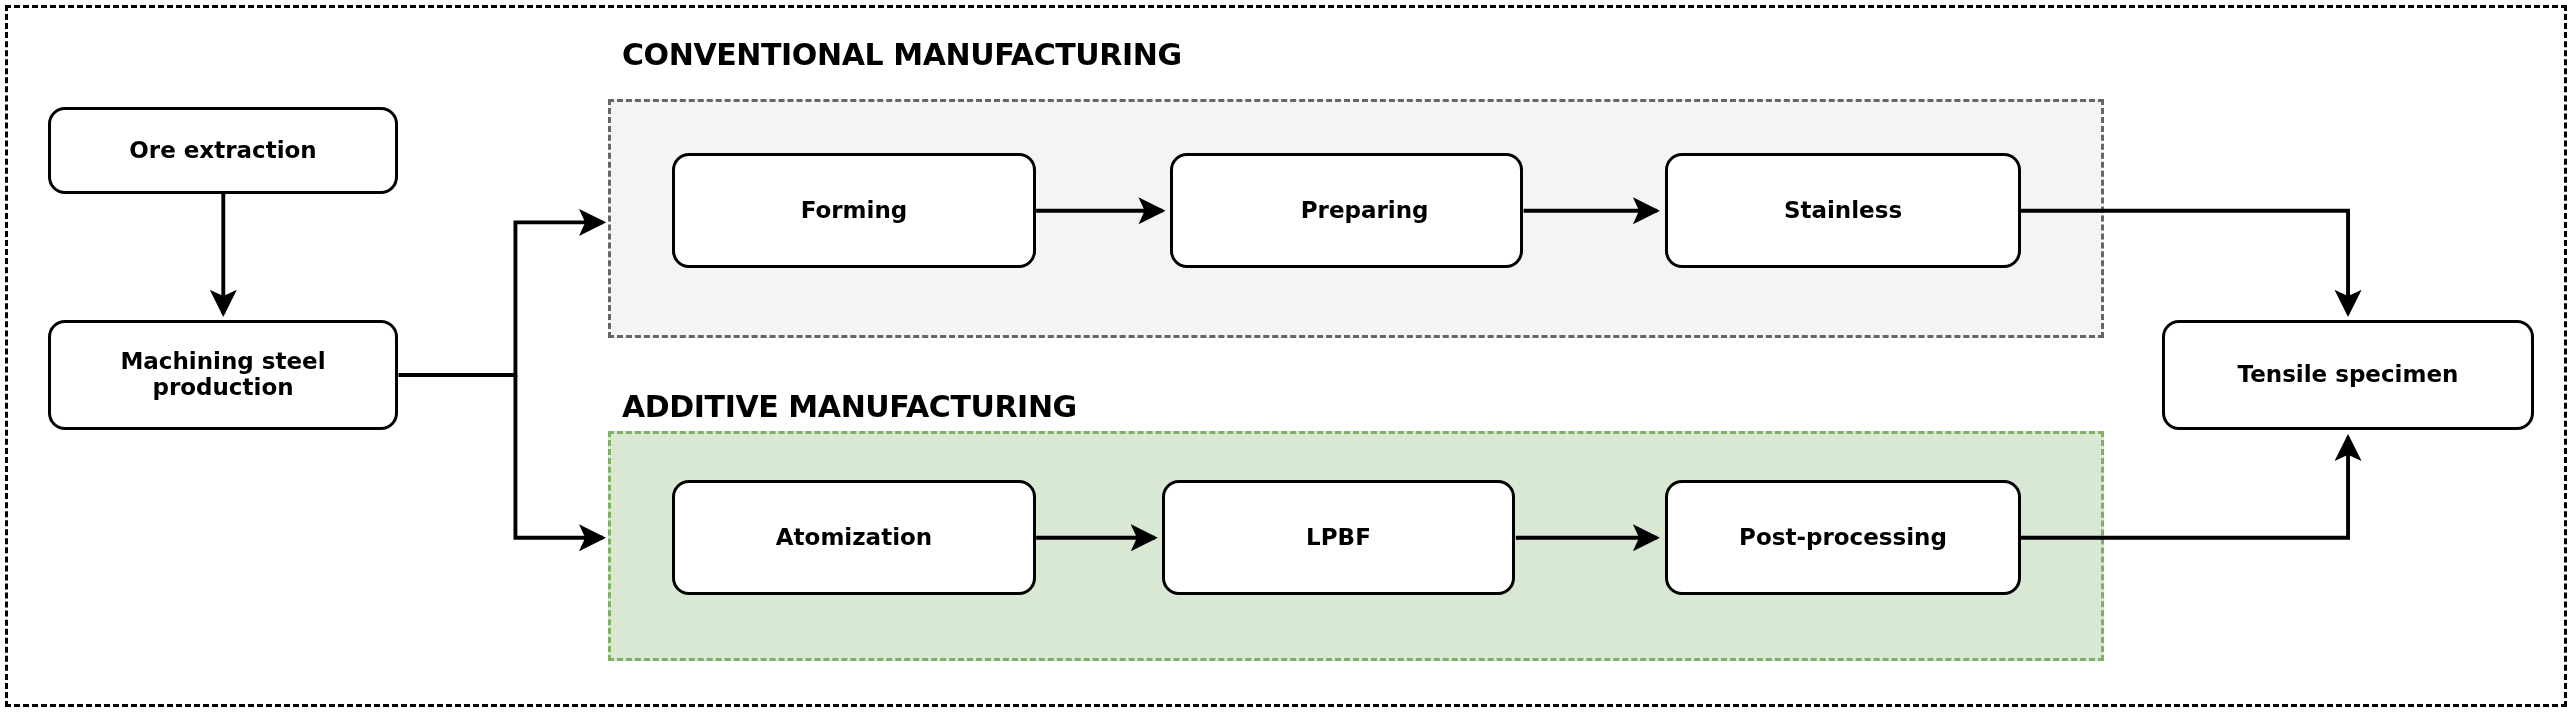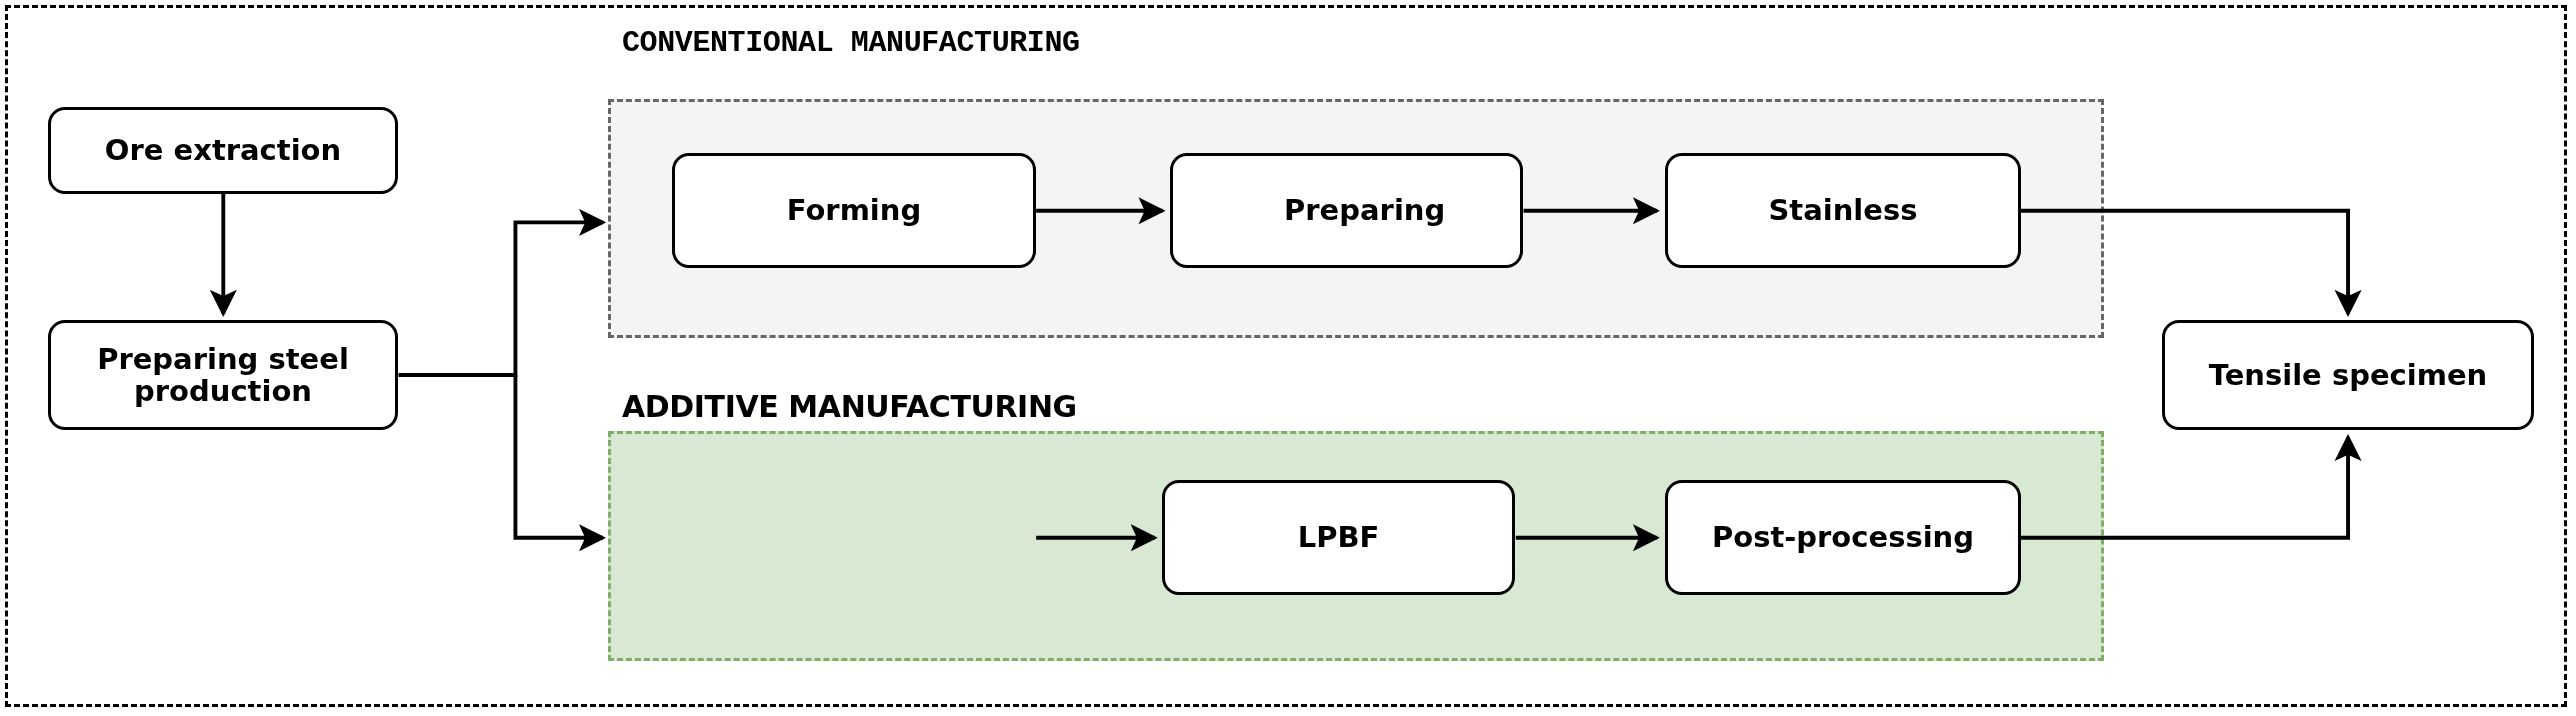--- a/index.html
+++ b/index.html
@@ -50,38 +50,38 @@
   .group-label {
     position: absolute;
     font-family: "DejaVu Sans", sans-serif;
     font-size: 30px;
     font-weight: 700;
     letter-spacing: -0.4px;
     color: #000000;
     white-space: nowrap;
     line-height: 1;
   }
-  #label-conventional { left: 622px; top: 28px; font-family: Liberation Mono, monospace; }
+  #label-conventional { left: 622px; top: 40px; }
   #label-additive     { left: 622px; top: 373px; margin-top: 19px; }
 
   
   .node {
     position: absolute;
     box-sizing: border-box;
     background: #ffffff;
     border: 3.9px solid #000000;
     border-radius: 17px;
     display: flex;
     align-items: center;
     justify-content: center;
     text-align: center;
     color: #000000;
     font-family: "DejaVu Sans", sans-serif;
     font-weight: 700;
-    font-size: 29px;
+    font-size: 23px;
     line-height: 1.12;
     padding: 0 7.7px;
   }
   #node-ore        { left: 48px;  top: 107px; width: 350px; height: 87px; }
   #node-steel      { left: 48px;  top: 320px; width: 350px; height: 110px; }
   #node-forming    { left: 672px; top: 153px; width: 364px; height: 115px; }
   #node-preparing  { left: 1170px;top: 153px; width: 353px; height: 115px; padding-left: 44px; }
   #node-machining  { left: 1665px;top: 153px; width: 356px; height: 115px; }
   #node-atomization{ left: 672px; top: 480px; width: 364px; height: 115px; }
   #node-lpbf       { left: 1162px;top: 480px; width: 353px; height: 115px; }
@@ -156,37 +156,40 @@
       <path d="M2608,694 L3030,694 L3030,564" stroke="#000000" stroke-width="5" fill="none" marker-end="url(#arrowhead)"></path>
     </g>
   </svg>
 
   <div id="node-ore" class="node">
     <span>Ore extraction</span>
   </div>
 
   <div id="node-steel" class="node">
     <span>
-      <span>Preparing steel</span><br>
+      <span>Machining steel</span><br>
       <span>production</span>
     </span>
   </div>
 
   <div id="node-forming" class="node">
     <span>Forming</span>
   </div>
 
   <div id="node-preparing" class="node">
     <span>Preparing</span>
   </div>
 
   <div id="node-machining" class="node">
     <span>Stainless</span>
   </div>
 
+  <div id="node-atomization" class="node">
+    <span>Atomization</span>
+  </div>
 
   <div id="node-lpbf" class="node">
     <span>LPBF</span>
   </div>
 
   <div id="node-post" class="node">
     <span>Post-processing</span>
   </div>
 
   <div id="node-tensile" class="node">

